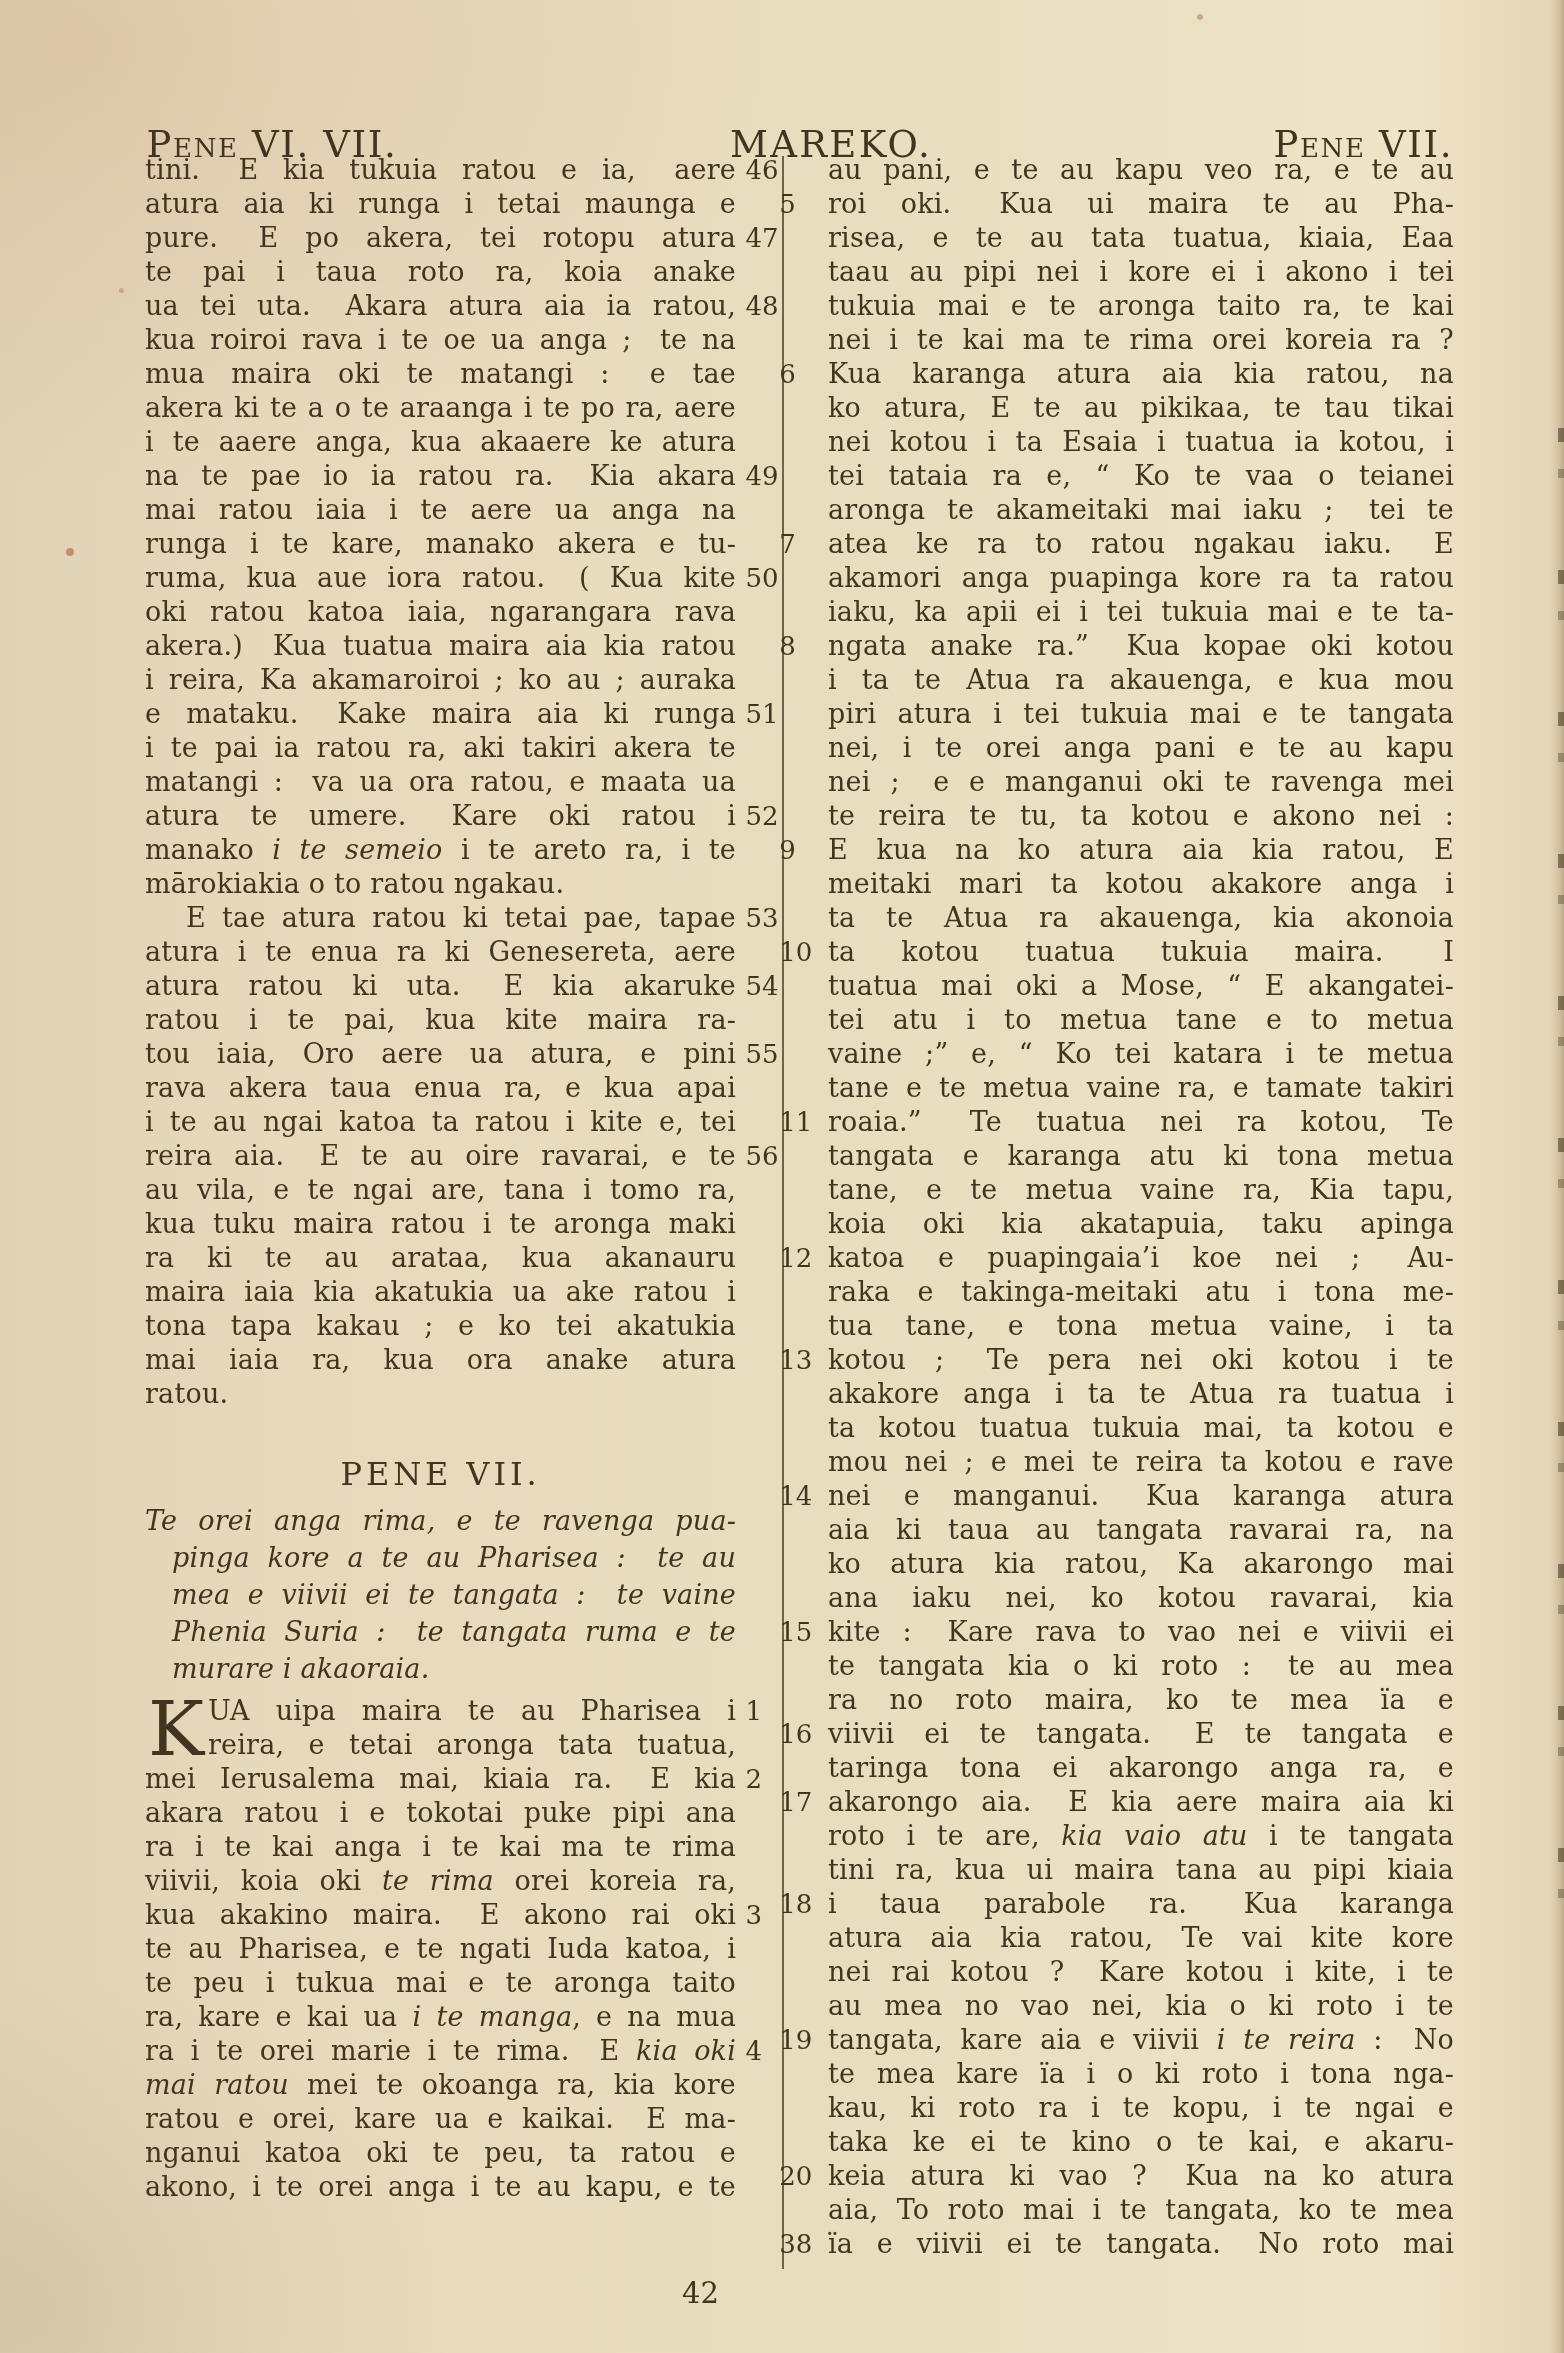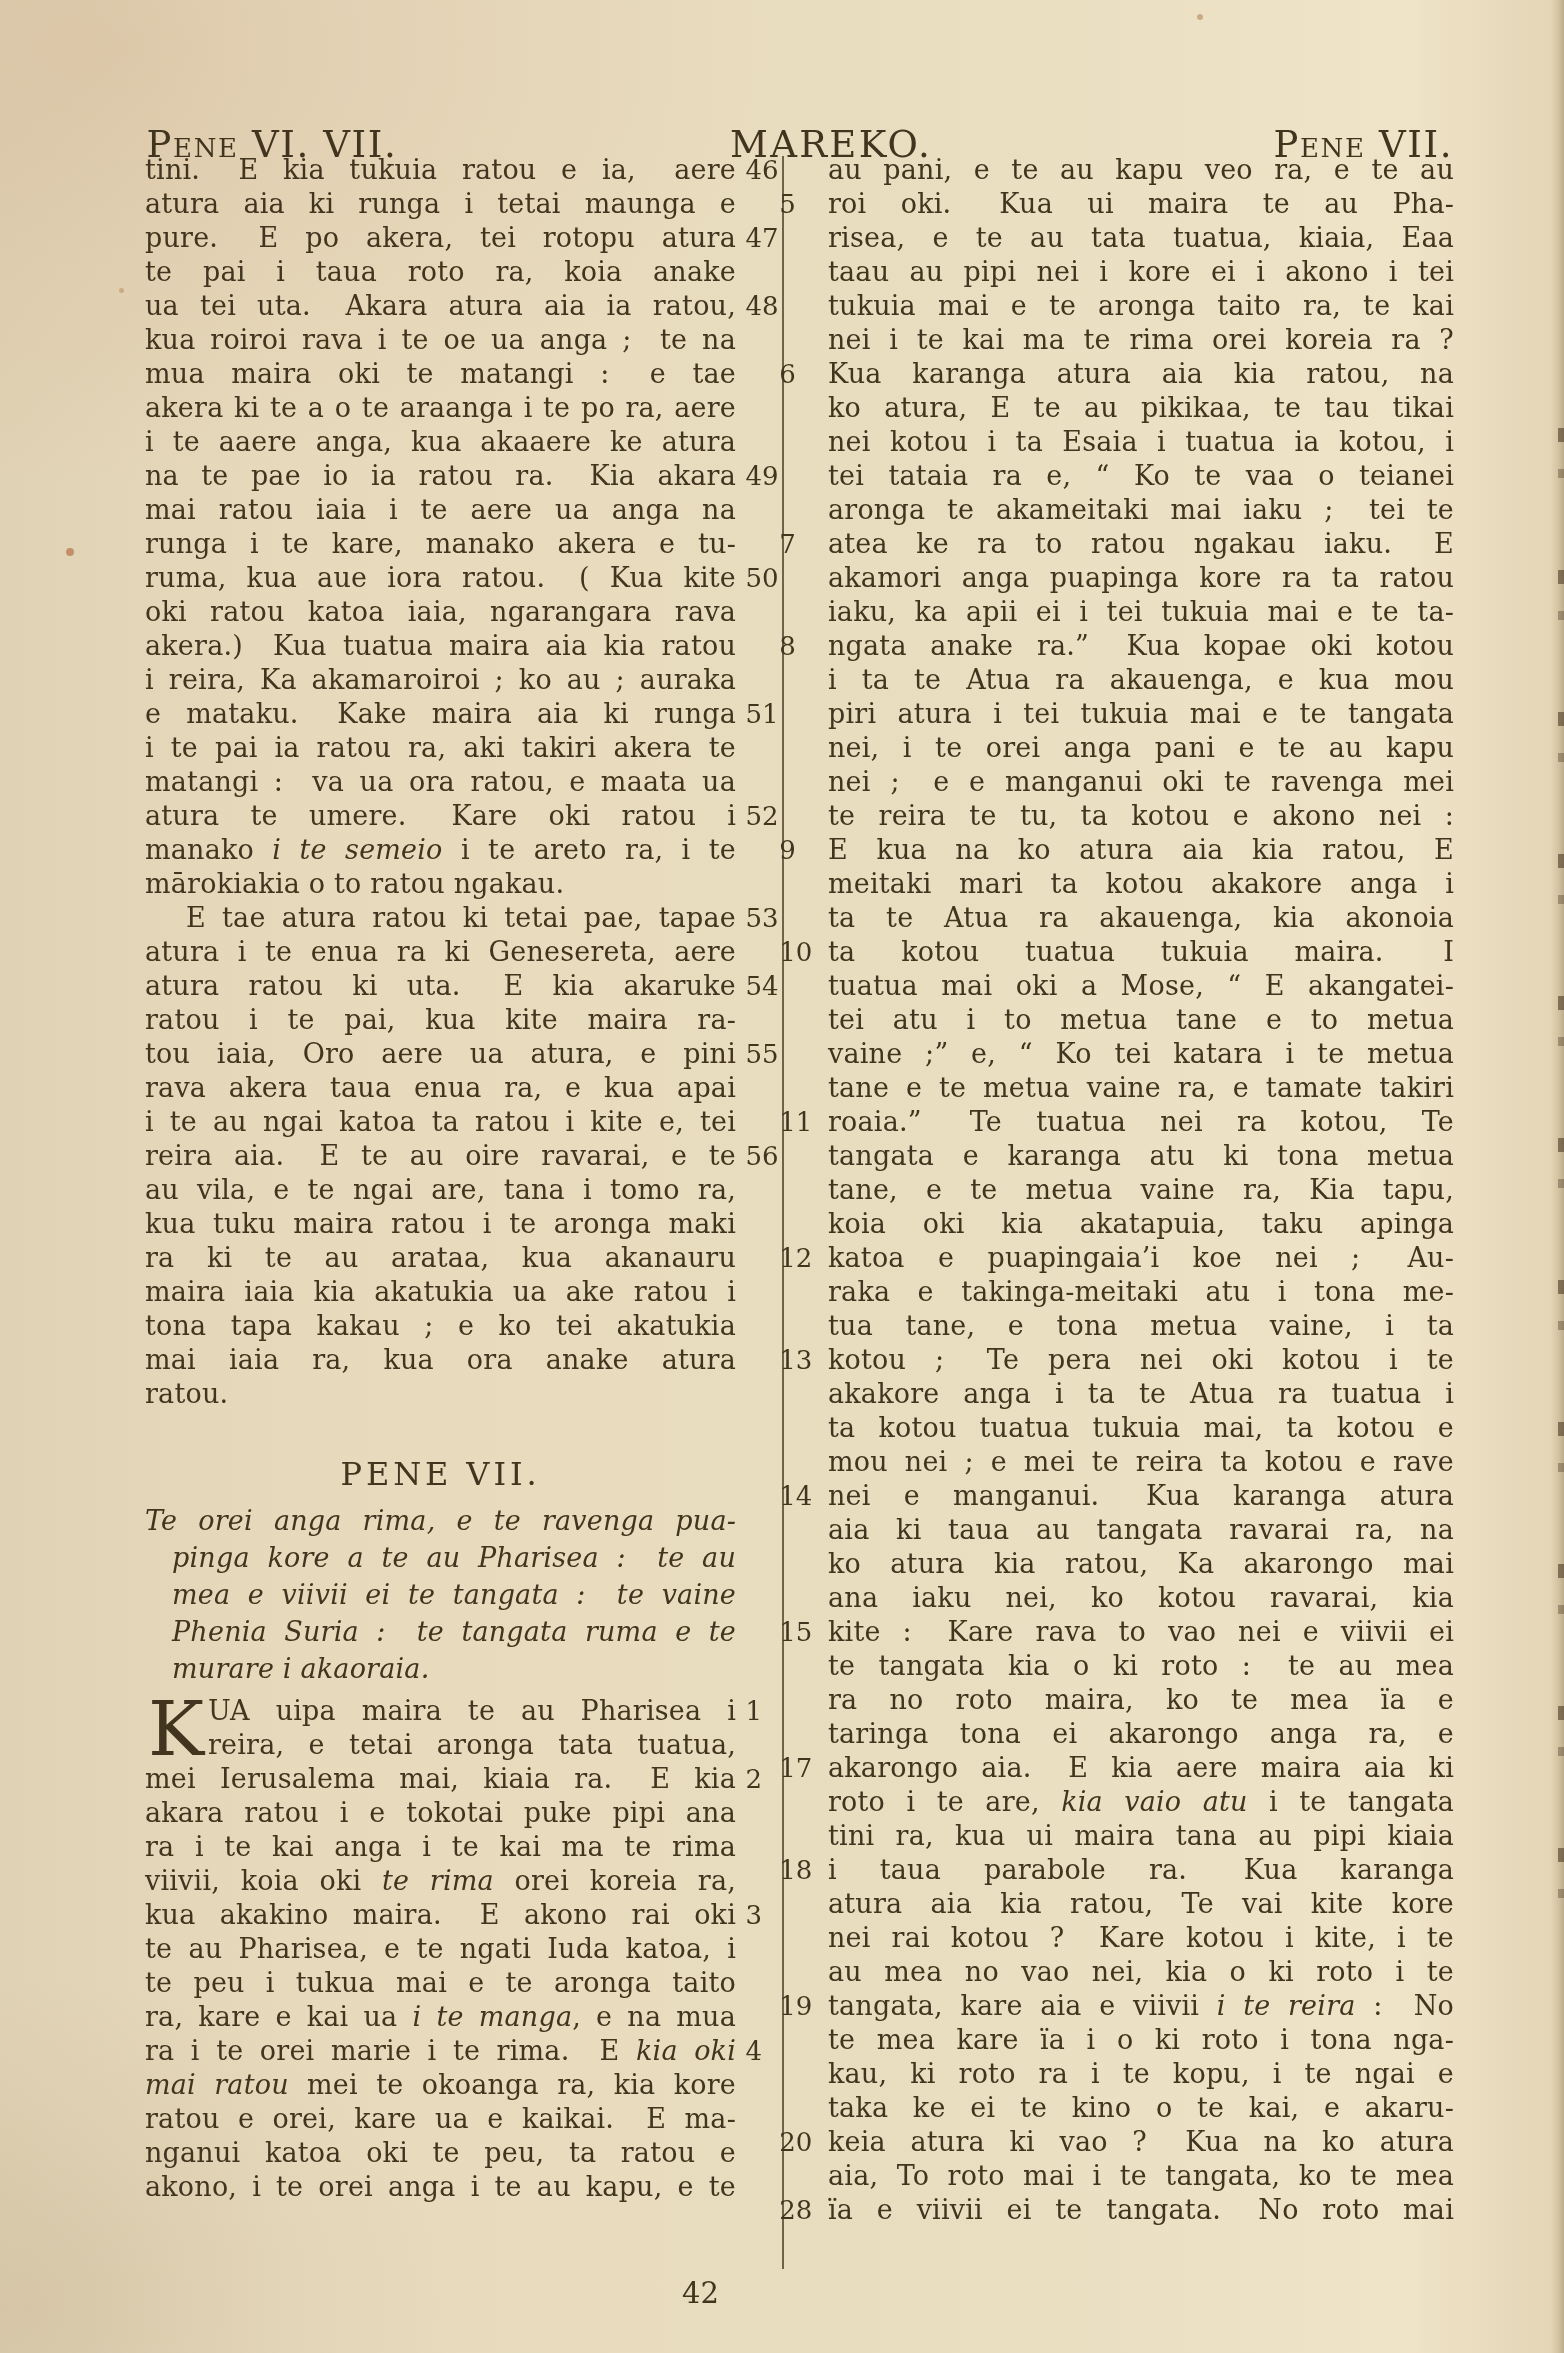--- a/index.html
+++ b/index.html
@@ -194,33 +194,34 @@
         <div class="line"><span>akakore anga i ta te Atua ra tuatua i</span></div>
         <div class="line"><span>ta kotou tuatua tukuia mai, ta kotou e</span></div>
         <div class="line"><span>mou nei ; e mei te reira ta kotou e rave</span></div>
         <div class="line"><span class="vnum l">14</span><span>nei e manganui.  Kua karanga atura</span></div>
         <div class="line"><span>aia ki taua au tangata ravarai ra, na</span></div>
         <div class="line"><span>ko atura kia ratou, Ka akarongo mai</span></div>
         <div class="line"><span>ana iaku nei, ko kotou ravarai, kia</span></div>
         <div class="line"><span class="vnum l">15</span><span>kite :  Kare rava to vao nei e viivii ei</span></div>
         <div class="line"><span>te tangata kia o ki roto :  te au mea</span></div>
         <div class="line"><span>ra no roto maira, ko te mea ïa e</span></div>
+        <div class="line"><span class="vnum l">16</span><span>viivii ei te tangata.  E te tangata e</span></div>
         <div class="line"><span>taringa tona ei akarongo anga ra, e</span></div>
         <div class="line"><span class="vnum l">17</span><span>akarongo aia.  E kia aere maira aia ki</span></div>
         <div class="line"><span>roto i te are, </span><i>kia vaio atu</i><span> i te tangata</span></div>
         <div class="line"><span>tini ra, kua ui maira tana au pipi kiaia</span></div>
         <div class="line"><span class="vnum l">18</span><span>i taua parabole ra.  Kua karanga</span></div>
         <div class="line"><span>atura aia kia ratou, Te vai kite kore</span></div>
         <div class="line"><span>nei rai kotou ?  Kare kotou i kite, i te</span></div>
         <div class="line"><span>au mea no vao nei, kia o ki roto i te</span></div>
         <div class="line"><span class="vnum l">19</span><span>tangata, kare aia e viivii </span><i>i te reira</i><span> :  No</span></div>
         <div class="line"><span>te mea kare ïa i o ki roto i tona nga-</span></div>
         <div class="line"><span>kau, ki roto ra i te kopu, i te ngai e</span></div>
         <div class="line"><span>taka ke ei te kino o te kai, e akaru-</span></div>
         <div class="line"><span class="vnum l">20</span><span>keia atura ki vao ?  Kua na ko atura</span></div>
         <div class="line"><span>aia, To roto mai i te tangata, ko te mea</span></div>
-        <div class="line"><span class="vnum l">28</span><span>ïa e viivii ei te tangata.  No roto mai</span></div>
+        <div class="line"><span class="vnum l">38</span><span>ïa e viivii ei te tangata.  No roto mai</span></div>
       </div>
   </div>
 
   <div class="pageno">42</div>
 </div>
 
 
 </body></html>

